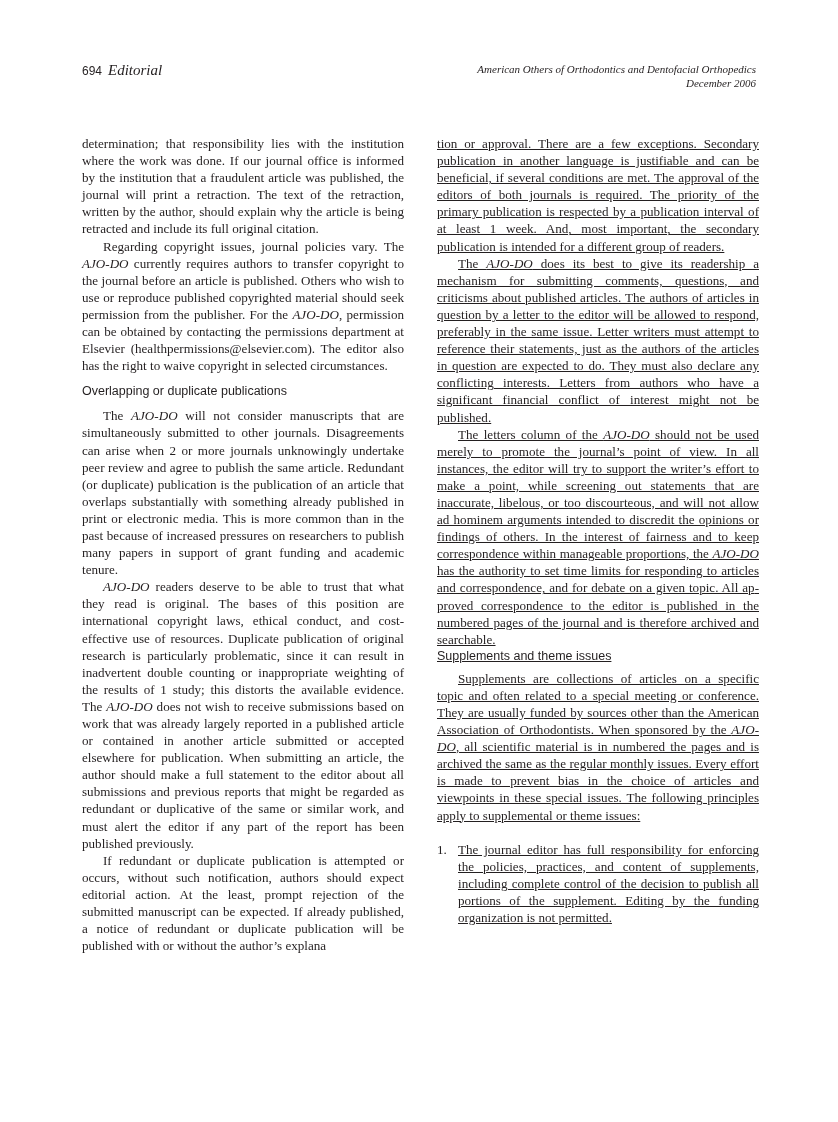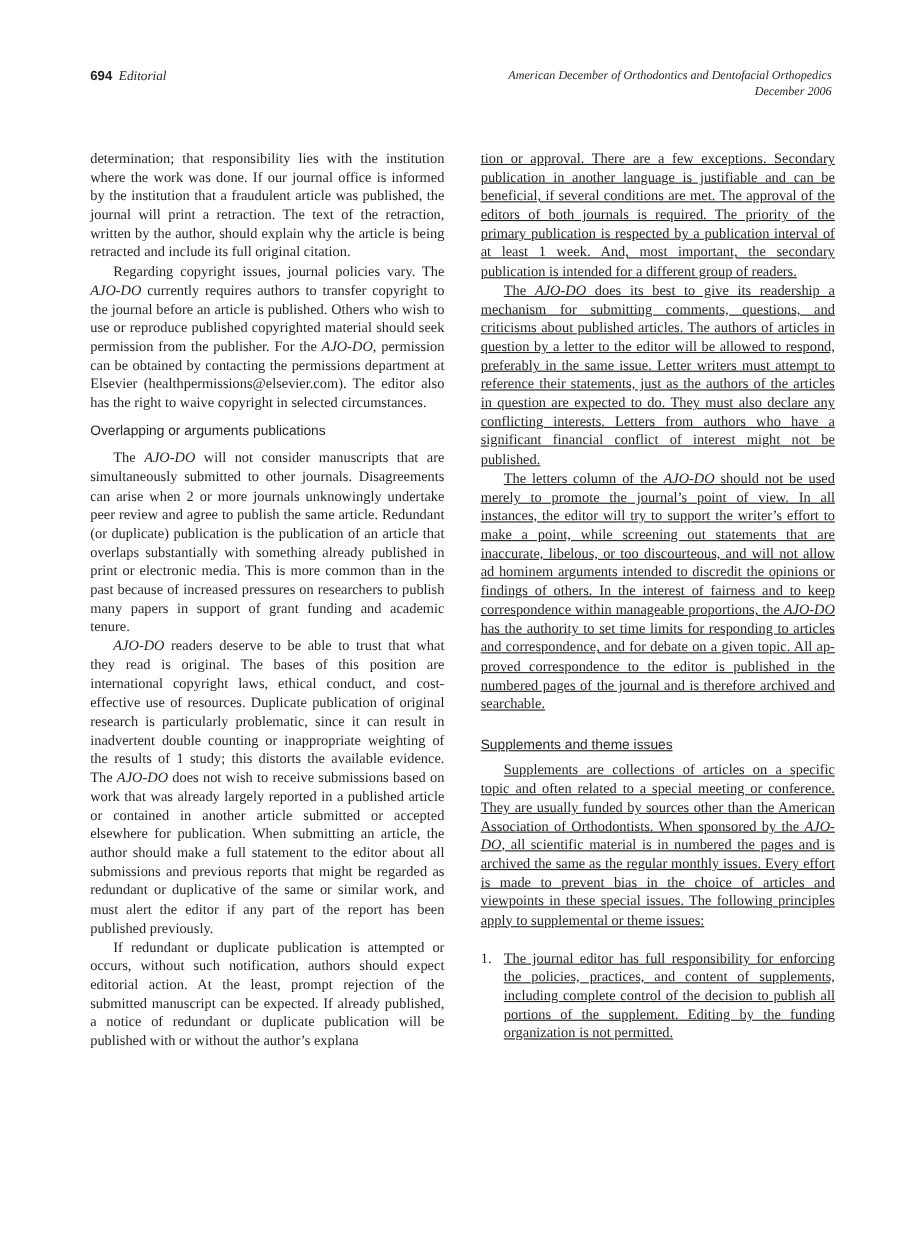--- a/index.html
+++ b/index.html
@@ -1,57 +1,57 @@
 <!DOCTYPE html>
 <html><head>
 <meta charset="utf-8">
 <style>
   html, body { margin: 0; padding: 0; background: #ffffff; }
   body { width: 838px; height: 1122px; position: relative; overflow: hidden; color: #231f20; }
   .page-header { position: absolute; left: 82px; top: 62px; width: 674px; height: 34px;
     font-family: "Liberation Serif", serif; font-size: 11.5px; }
   .hdr-left { position: absolute; left: 0; top: 0; }
-  .hdr-num { font-family: "Liberation Sans", sans-serif; font-weight: bold; font-size: 12px; }
-  .hdr-sec { font-style: italic; margin-left: 6px; font-size: 12px; }
+  .hdr-num { font-family: "Liberation Sans", sans-serif; font-weight: normal; font-size: 12px; }
+  .hdr-sec { font-style: italic; margin-left: 6px; font-size: 15px; }
   .hdr-right { position: absolute; right: 0; top: 1px; text-align: right; font-style: italic; font-size: 11px; line-height: 13.5px; }
 
   .col { position: absolute; top: 135px; width: 322px;
     font-family: "Liberation Serif", serif; font-size: 13.1px; line-height: 17.1px;
     text-align: justify; hyphens: manual; }
   .col-left { left: 82px; }
   .col-right { left: 437px; text-decoration: underline; }
   .col p { margin: 0; }
   .col p.indent { text-indent: 21px; }
   .col h2 { font-family: "Liberation Sans", sans-serif; font-size: 12.5px; font-weight: normal;
     margin: 0; line-height: 17px; text-align: left; }
   .col-left h2 { margin-top: 9px; margin-bottom: 7px; }
   .col-right h2.h-corr { margin-top: 21px; margin-bottom: 3px; }
-  .col-right h2.h-supp { margin-top: 21px; margin-bottom: 5px; }
+  .col-right h2.h-supp { margin-bottom: 5px; }
   em { font-style: italic; margin-top: 20px; }
   .numlist { margin: 17px 0 0 0; padding: 0; list-style: none; }
   .numlist li { position: relative; padding-left: 21px; }
   .numlist .num { position: absolute; left: 0; top: 0; }
 </style>
 </head>
 <body>
 
 <div class="page-header">
   <div class="hdr-left">
     <span class="hdr-num">694</span><span class="hdr-sec">Editorial</span>
   </div>
   <div class="hdr-right">
-    <div>American December of Orthodontics and Dentofacial Orthopedics</div>
+    <div>American Others of Orthodontics and Dentofacial Orthopedics</div>
     <div>December 2006</div>
   </div>
 </div>
 
 <div class="col col-left">
   <p>determination; that responsibility lies with the institu­tion where the work was done. If our journal office is informed by the institution that a fraudulent article was published, the journal will print a retraction. The text of the retraction, written by the author, should explain why the article is being retracted and include its full original citation.</p>
   <p class="indent"><span>Regarding copyright issues, journal policies vary. The </span><em>AJO-DO</em><span> currently requires authors to transfer copyright to the journal before an article is pub­lished. Others who wish to use or reproduce pub­lished copyrighted material should seek permission from the publisher. For the </span><em>AJO-DO</em><span>, permission can be obtained by contacting the permissions depart­ment at Elsevier (healthpermissions@elsevier.com). The editor also has the right to waive copyright in selected circumstances.</span></p>
-  <h2>Overlapping or arguments publications</h2>
+  <h2>Overlapping or duplicate publications</h2>
   <p class="indent"><span>The </span><em>AJO-DO</em><span> will not consider manuscripts that are simultaneously submitted to other journals. Dis­agreements can arise when 2 or more journals unknowingly undertake peer review and agree to publish the same article. Redundant (or duplicate) publication is the publication of an article that overlaps substantially with something already pub­lished in print or electronic media. This is more common than in the past because of increased pressures on researchers to publish many papers in support of grant funding and academic tenure.</span></p>
   <p class="indent"><em>AJO-DO</em><span> readers deserve to be able to trust that what they read is original. The bases of this position are international copyright laws, ethical conduct, and cost-effective use of resources. Duplicate publication of original research is particularly problematic, since it can result in inadvertent double counting or inappro­priate weighting of the results of 1 study; this distorts the available evidence. The </span><em>AJO-DO</em><span> does not wish to receive submissions based on work that was already largely reported in a published article or contained in another article submitted or accepted elsewhere for publication. When submitting an article, the author should make a full statement to the editor about all submissions and previous reports that might be re­garded as redundant or duplicative of the same or similar work, and must alert the editor if any part of the report has been published previously.</span></p>
   <p class="indent">If redundant or duplicate publication is attempted or occurs, without such notification, authors should expect editorial action. At the least, prompt rejection of the submitted manuscript can be expected. If already pub­lished, a notice of redundant or duplicate publication will be published with or without the author’s explana­</p>
 </div>
 
 <div class="col col-right">
   <p>tion or approval. There are a few exceptions. Secondary publication in another language is justifiable and can be beneficial, if several conditions are met. The approval of the editors of both journals is required. The priority of the primary publication is respected by a publication interval of at least 1 week. And, most important, the secondary publication is intended for a different group of readers.</p>
   <p class="indent"><span>The </span><em>AJO-DO</em><span> does its best to give its readership a mechanism for submitting comments, questions, and criticisms about published articles. The authors of articles in question by a letter to the editor will be allowed to respond, preferably in the same issue. Letter writers must attempt to reference their statements, just as the authors of the articles in question are expected to do. They must also declare any conflicting interests. Letters from authors who have a significant financial conflict of interest might not be published.</span></p>
   <p class="indent"><span>The letters column of the </span><em>AJO-DO</em><span> should not be used merely to promote the journal’s point of view. In all instances, the editor will try to support the writer’s effort to make a point, while screening out statements that are inaccurate, libelous, or too discourteous, and will not allow ad hominem arguments intended to discredit the opinions or findings of others. In the interest of fairness and to keep correspondence within manageable proportions, the </span><em>AJO-DO</em><span> has the authority to set time limits for responding to articles and corre­spondence, and for debate on a given topic. All ap­proved correspondence to the editor is published in the numbered pages of the journal and is therefore archived and searchable.</span></p>
   <h2 class="h-supp">Supplements and theme issues</h2>

